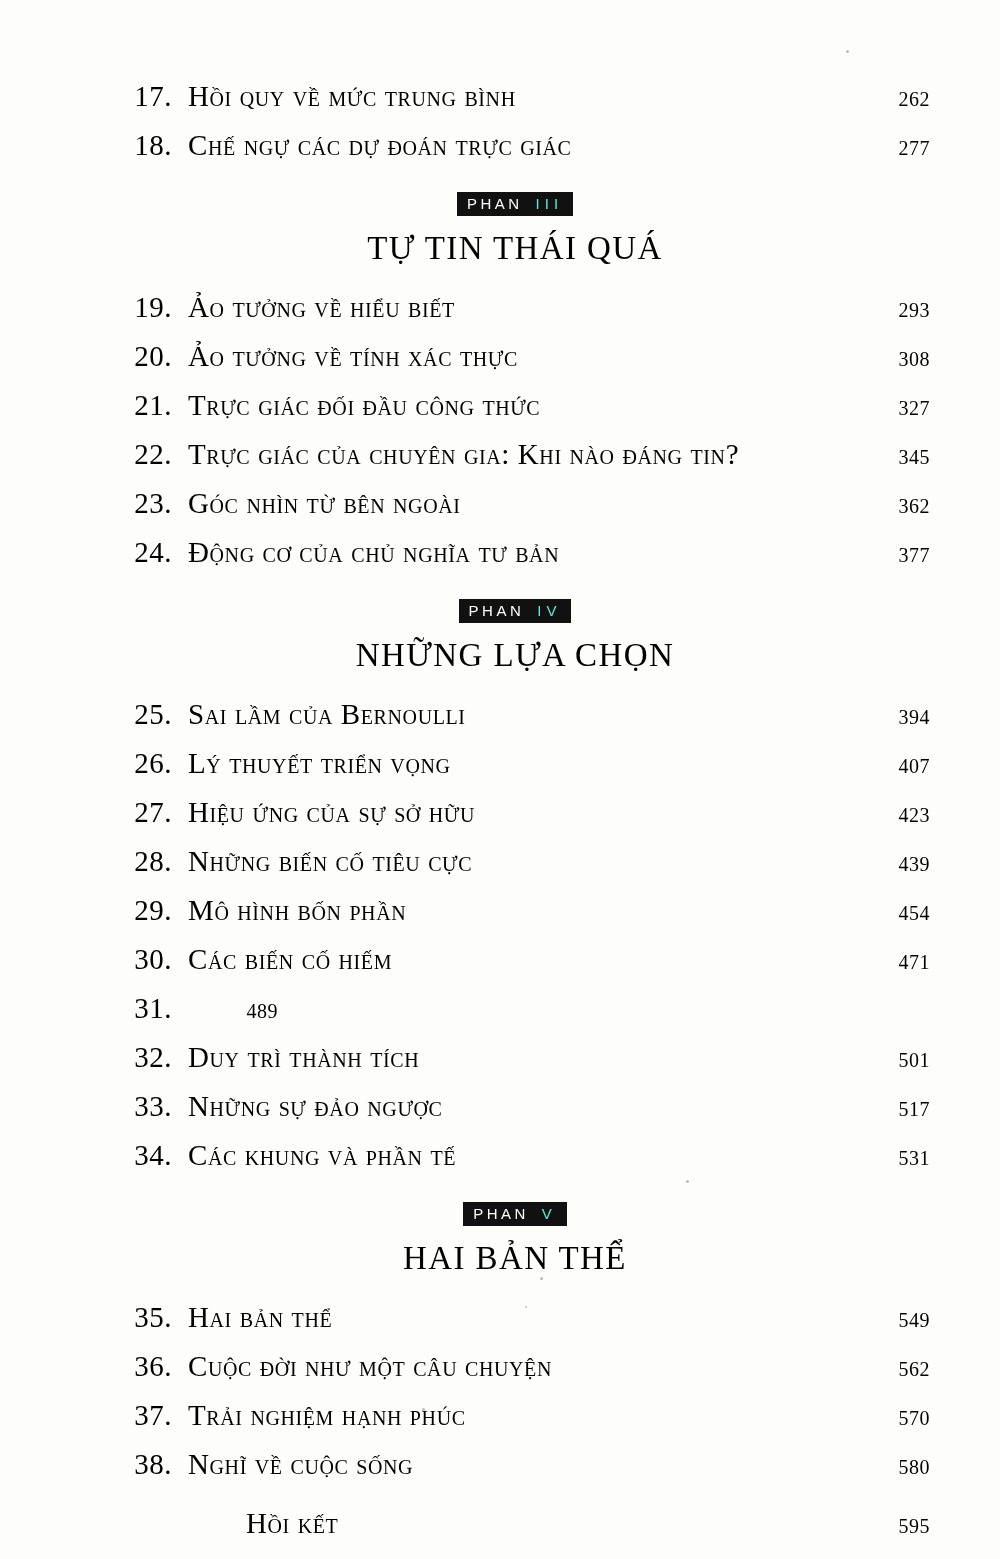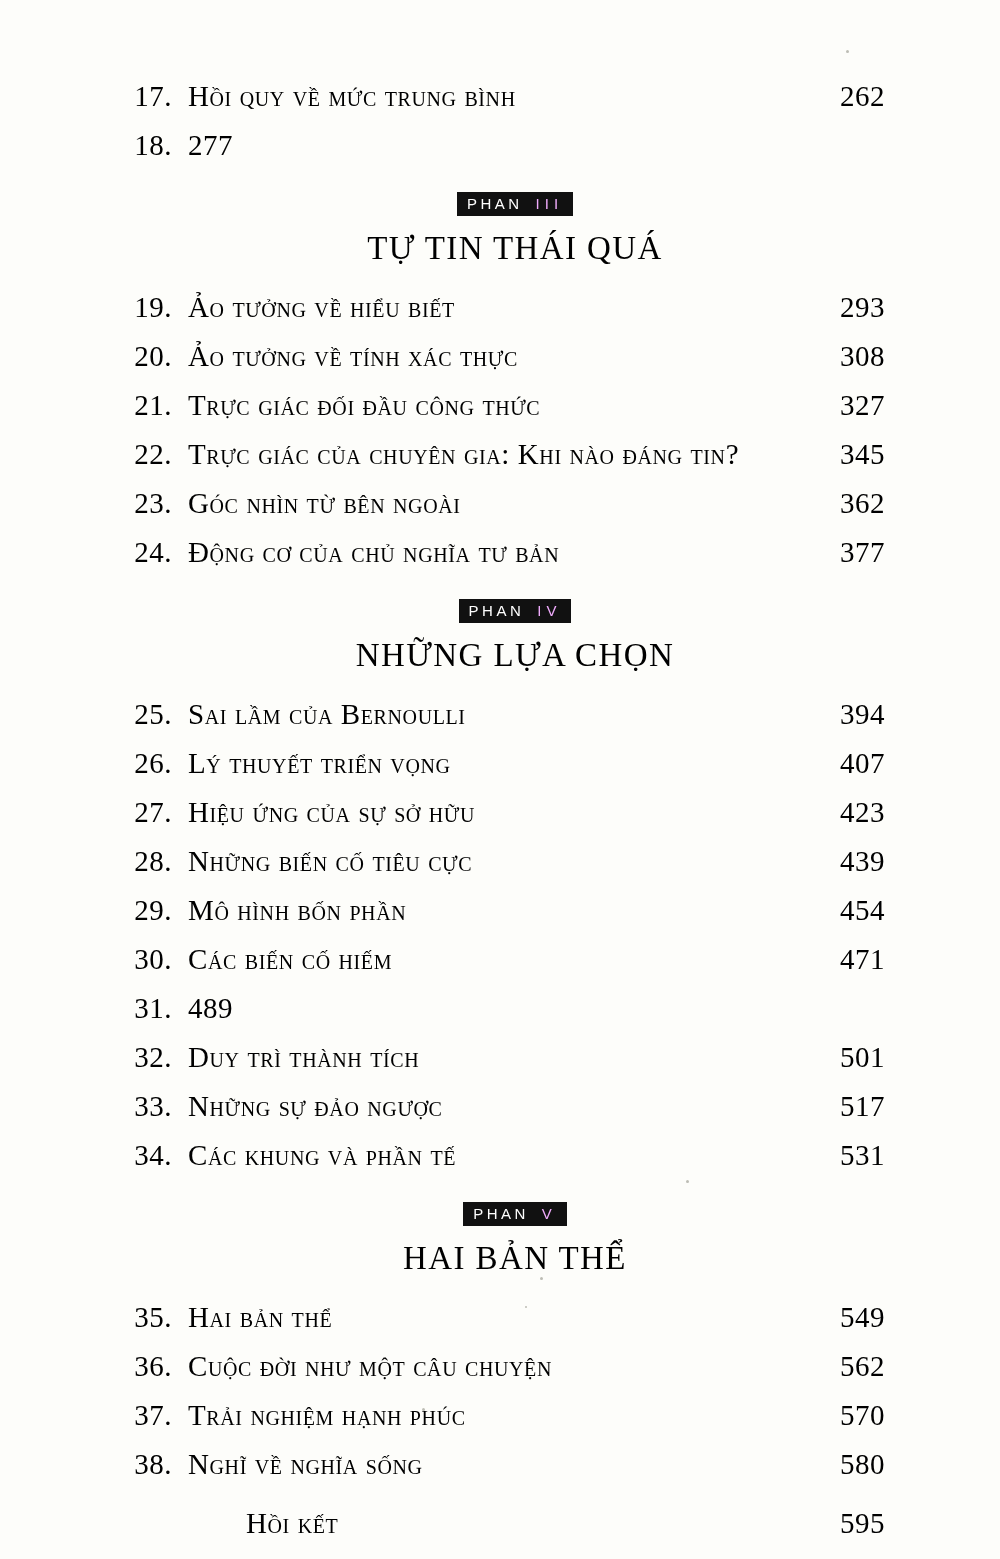--- a/index.html
+++ b/index.html
@@ -45,22 +45,22 @@
   }
   .entry .title {
     flex: 1 1 auto;
     font-size: 29px;
     font-variant: small-caps;
     letter-spacing: 0.6px;
     white-space: nowrap;
   }
   .entry .pg {
     flex: 0 0 90px;
-    text-align: left;
-    font-size: 29px;
+    text-align: right;
+    font-size: 20px;
     letter-spacing: 0.5px;
   }
   
   .part {
     margin-top: 30px;
     margin-bottom: 24px;
     text-align: center;
   }
   .part .badge {
     display: inline-flex;
@@ -69,21 +69,21 @@
     background: #111;
     color: #fff;
     padding: 4px 10px 5px 10px;
     font-family: "Liberation Sans", sans-serif;
     font-size: 15px;
     letter-spacing: 3.5px;
     line-height: 1;
   }
   .part .badge .roman {
     background: #111;
-    color: #f0abfc;
+    color: #5eead4;
     letter-spacing: 5px;
     padding-left: 4px;
   }
   .part .part-title {
     margin-top: 14px;
     font-size: 33px;
     font-variant: small-caps;
     letter-spacing: 1.4px;
     text-transform: none;
   }
@@ -121,20 +121,21 @@
   <div class="toc">
 
     <div>
       <div class="entry">
         <div class="num">17.</div>
         <div class="title">Hồi quy về mức trung bình</div>
         <div class="pg">262</div>
       </div>
       <div class="entry">
         <div class="num">18.</div>
+        <div class="title">Chế ngự các dự đoán trực giác</div>
         <div class="pg">277</div>
       </div>
     </div>
 
     <div class="part">
       <span class="badge">
         <span>PHAN</span>
         <span class="roman">III</span>
       </span>
       <div class="part-title">TỰ TIN THÁI QUÁ</div>
@@ -249,21 +250,21 @@
         <div class="title">Cuộc đời như một câu chuyện</div>
         <div class="pg">562</div>
       </div>
       <div class="entry">
         <div class="num">37.</div>
         <div class="title">Trải nghiệm hạnh phúc</div>
         <div class="pg">570</div>
       </div>
       <div class="entry">
         <div class="num">38.</div>
-        <div class="title">Nghĩ về nghĩa sống</div>
+        <div class="title">Nghĩ về cuộc sống</div>
         <div class="pg">580</div>
       </div>
     </div>
 
     <div class="entry closing">
       <div class="num"></div>
       <div class="title">Hồi kết</div>
       <div class="pg">595</div>
     </div>
 

